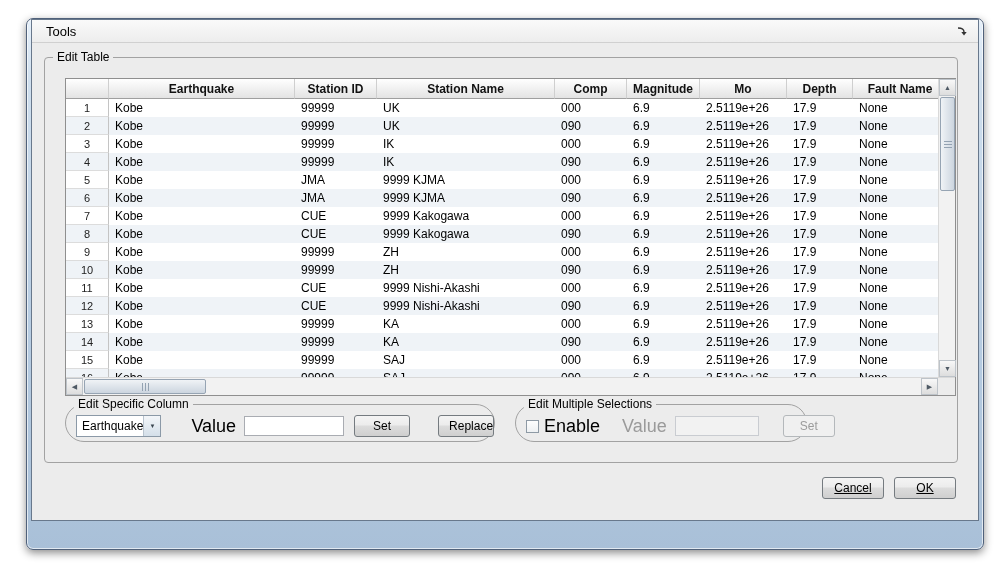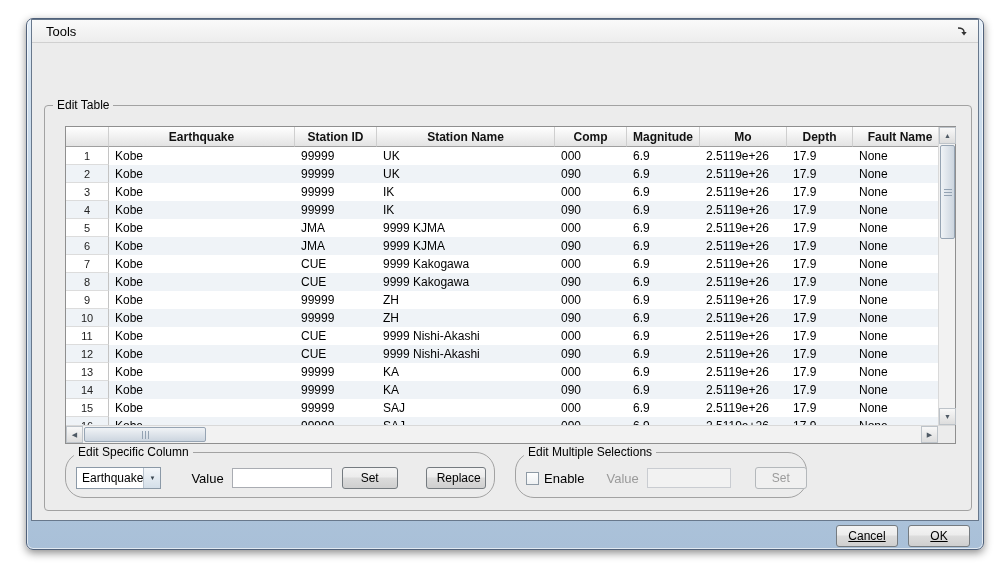--- a/index.html
+++ b/index.html
@@ -32,21 +32,21 @@
 
   .window-body { height:calc(100% - 24px); background:#ececec; border:1px solid #68788c;
                  display:flex; flex-direction:column; }
 
   
   .menubar { flex:0 0 23px; background:linear-gradient(#fafafa,#ededed);
              border-bottom:1px solid #d0d0d0; display:flex; align-items:center; padding:0 8px; }
   .menu-item { font-size:13px; color:#000; padding:2px 6px; }
   .menubar-pin { margin-left:auto; display:inline-flex; padding-right:2px; }
 
-  .content { flex:1; padding:10px 6px 0 12px; position:relative;margin-top:48px; }
+  .content { flex:1; padding:10px 20px 0 12px; position:relative; }
 
   
   .group { position:relative; border:1px solid #a2a2a2; border-radius:4px; }
   .group-label { position:absolute; top:-8px; left:8px; background:#ececec; padding:0 4px;
                  font-size:12px; line-height:15px; color:#000; white-space:nowrap; }
   .edit-table-group { height:406px; margin-top:4px; }
 
   
   .table-outer { position:absolute; left:20px; top:20px; width:891px;
                  border:1px solid #8f8f8f; background:#fff; }
@@ -85,34 +85,34 @@
             background:linear-gradient(180deg,#f0f3f6,#ccd5df); border:1px solid #96a4b3;
             border-radius:2px; display:flex; align-items:center; justify-content:center; }
   .sb-corner { width:17px; height:17px; background:#ececec; }
   .grip-h { width:8px; height:7px;
             background:repeating-linear-gradient(180deg,#93a2b2 0,#93a2b2 1px,transparent 1px,transparent 3px); }
   .grip-v { width:7px; height:8px;
             background:repeating-linear-gradient(90deg,#93a2b2 0,#93a2b2 1px,transparent 1px,transparent 3px); }
 
   
   .bottom-row { position:absolute; left:20px; top:346px; display:flex; }
-  .group.small { height:46px;border-radius:19px; }
+  .group.small { height:38px;border-radius:19px; }
   .group-content { display:flex; align-items:center; height:100%; padding:6px 8px 0 10px; }
   .g1 { width:430px; margin-right:20px; }
   .g2 { width:292px; margin-right:12px; }
   .g3 { width:133px; }
 
   .combobox { width:92px; height:22px; border:1px solid #8b99a7; background:#fff;
               display:flex; align-items:center; }
   .combo-text { flex:1; font-size:12px; padding-left:5px; white-space:nowrap; overflow:hidden; }
   .combo-arrow { width:17px; height:20px; border-left:1px solid #b9c4cf;
                  background:linear-gradient(#f3f6f9,#d4dfe9); display:flex; align-items:center;
                  justify-content:center; font-size:6px; color:#39454f; }
 
-  .lbl { font-size:13px; color:#000; }
+  .lbl { font-size:18px; color:#000; }
   .lbl.vlabel { margin:0 8px 0 30px; }
   .lbl.disabled { color:#9a9a9a; }
   .txt { width:100px; height:20px; border:1px solid #a9acb2; background:#fff;
          font-size:12px; font-family:inherit; padding:0 3px; }
   .txt.disabled { width:84px; background:#f2f2f2; border-color:#c9ccd1; }
 
   .btn { height:22px; min-width:56px; padding:0 10px; border:1px solid #757b80; border-radius:3px;
          background:linear-gradient(#f4f4f4 0%,#ececec 45%,#dcdcdc 50%,#cfcfcf 100%);
          font-size:12px; font-family:inherit; color:#000; }
   .btn.disabled { color:#9b9b9b; border-color:#b4b8bb;

